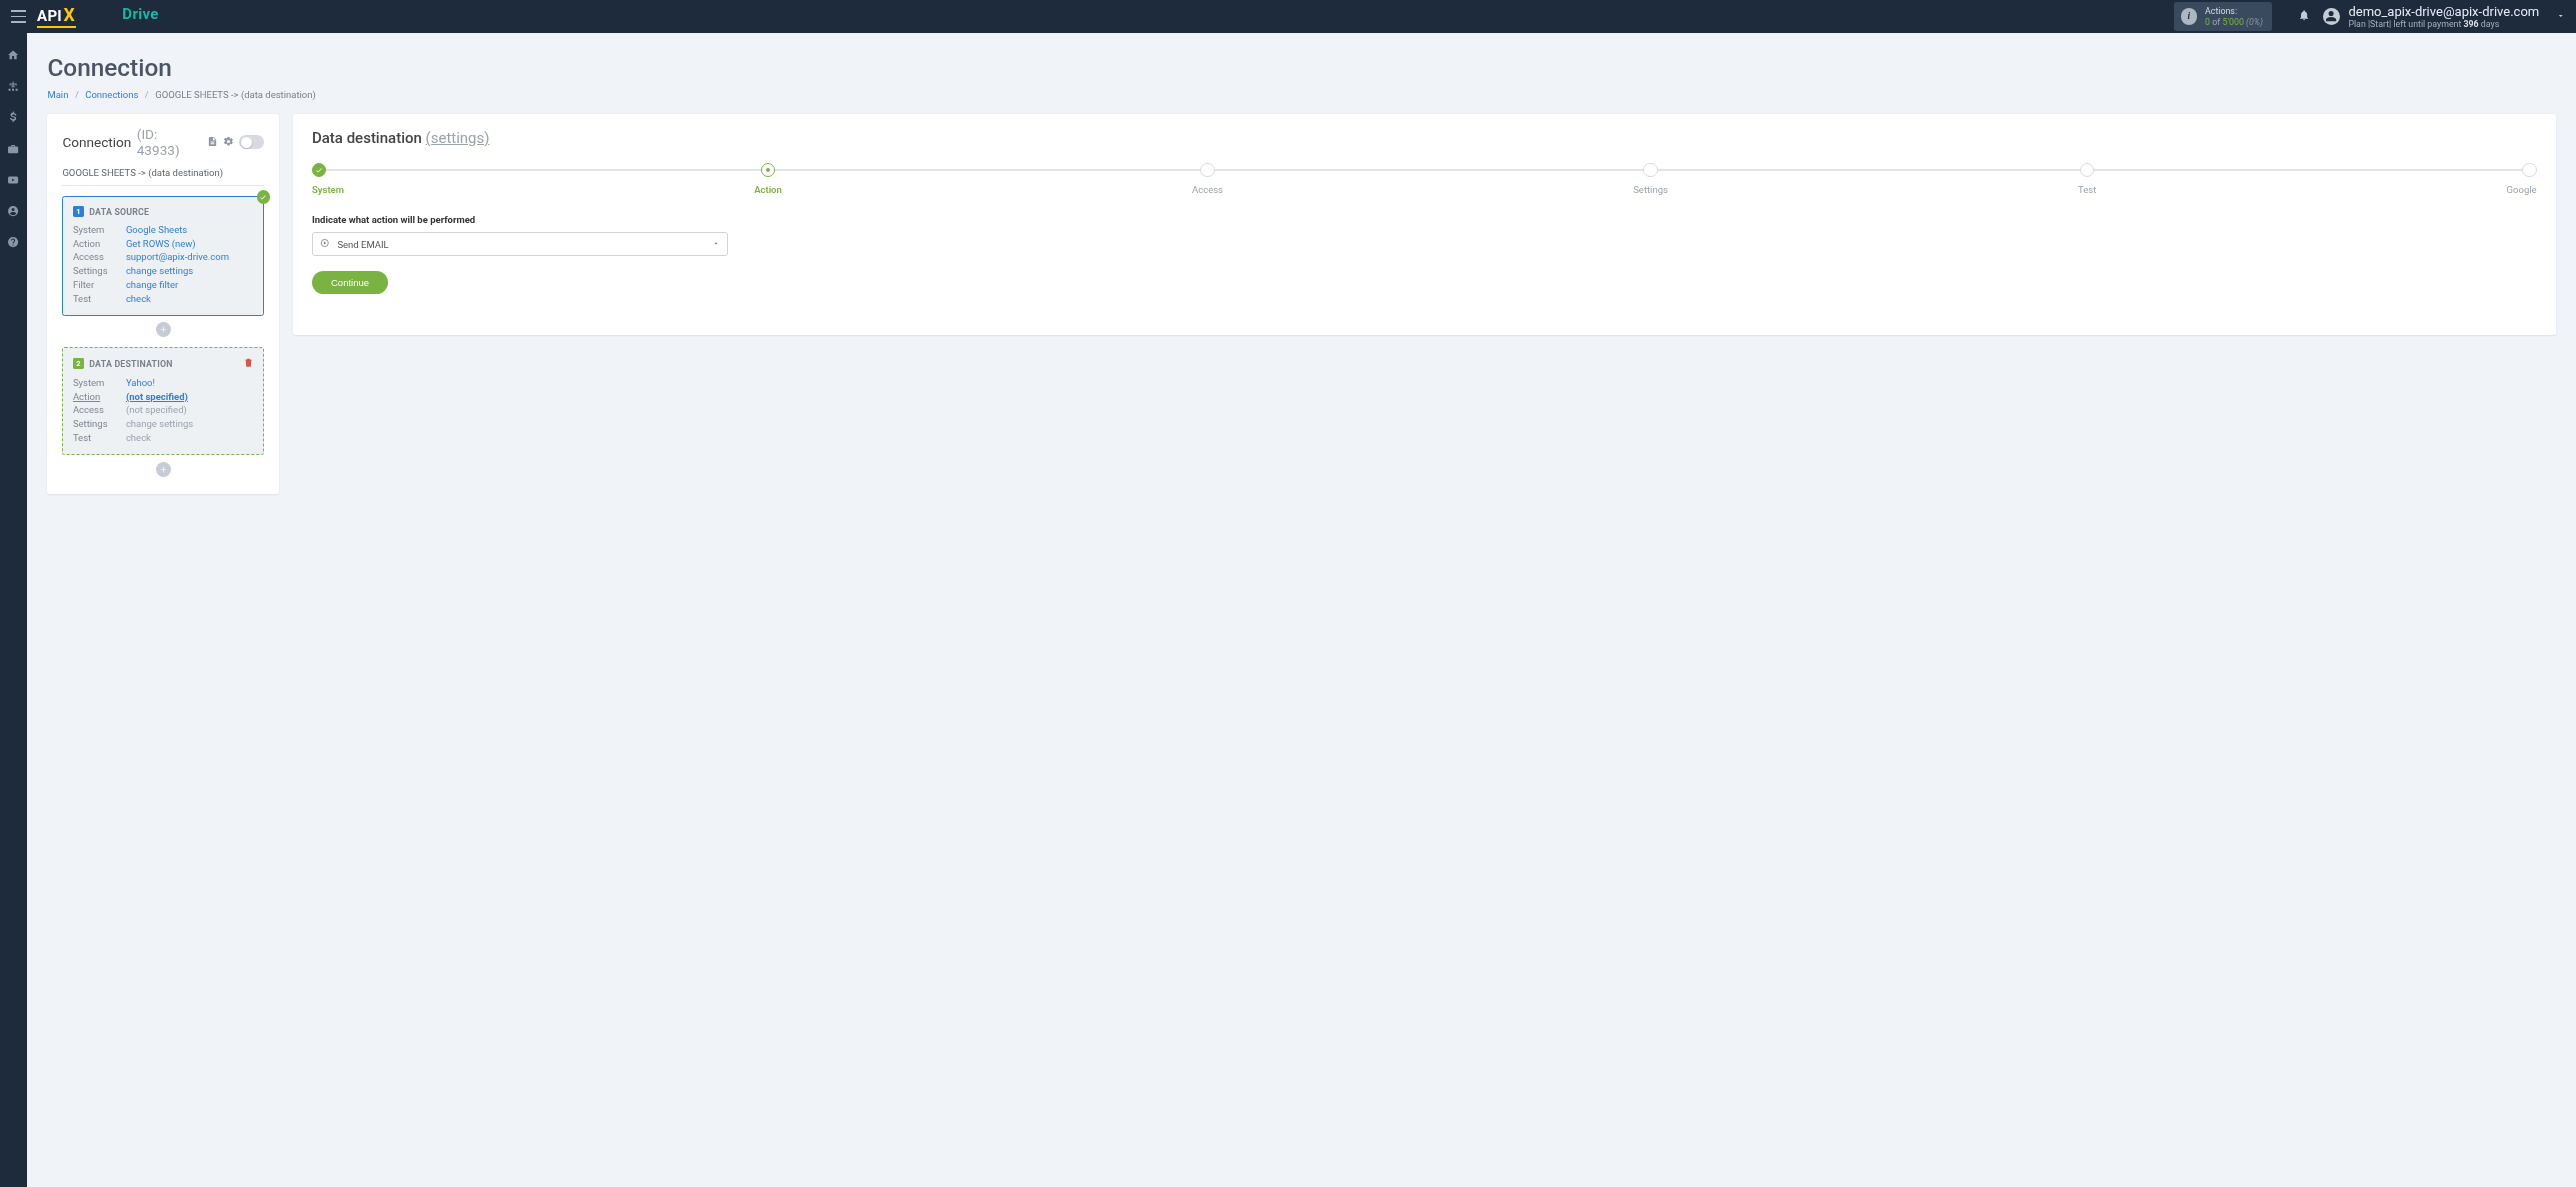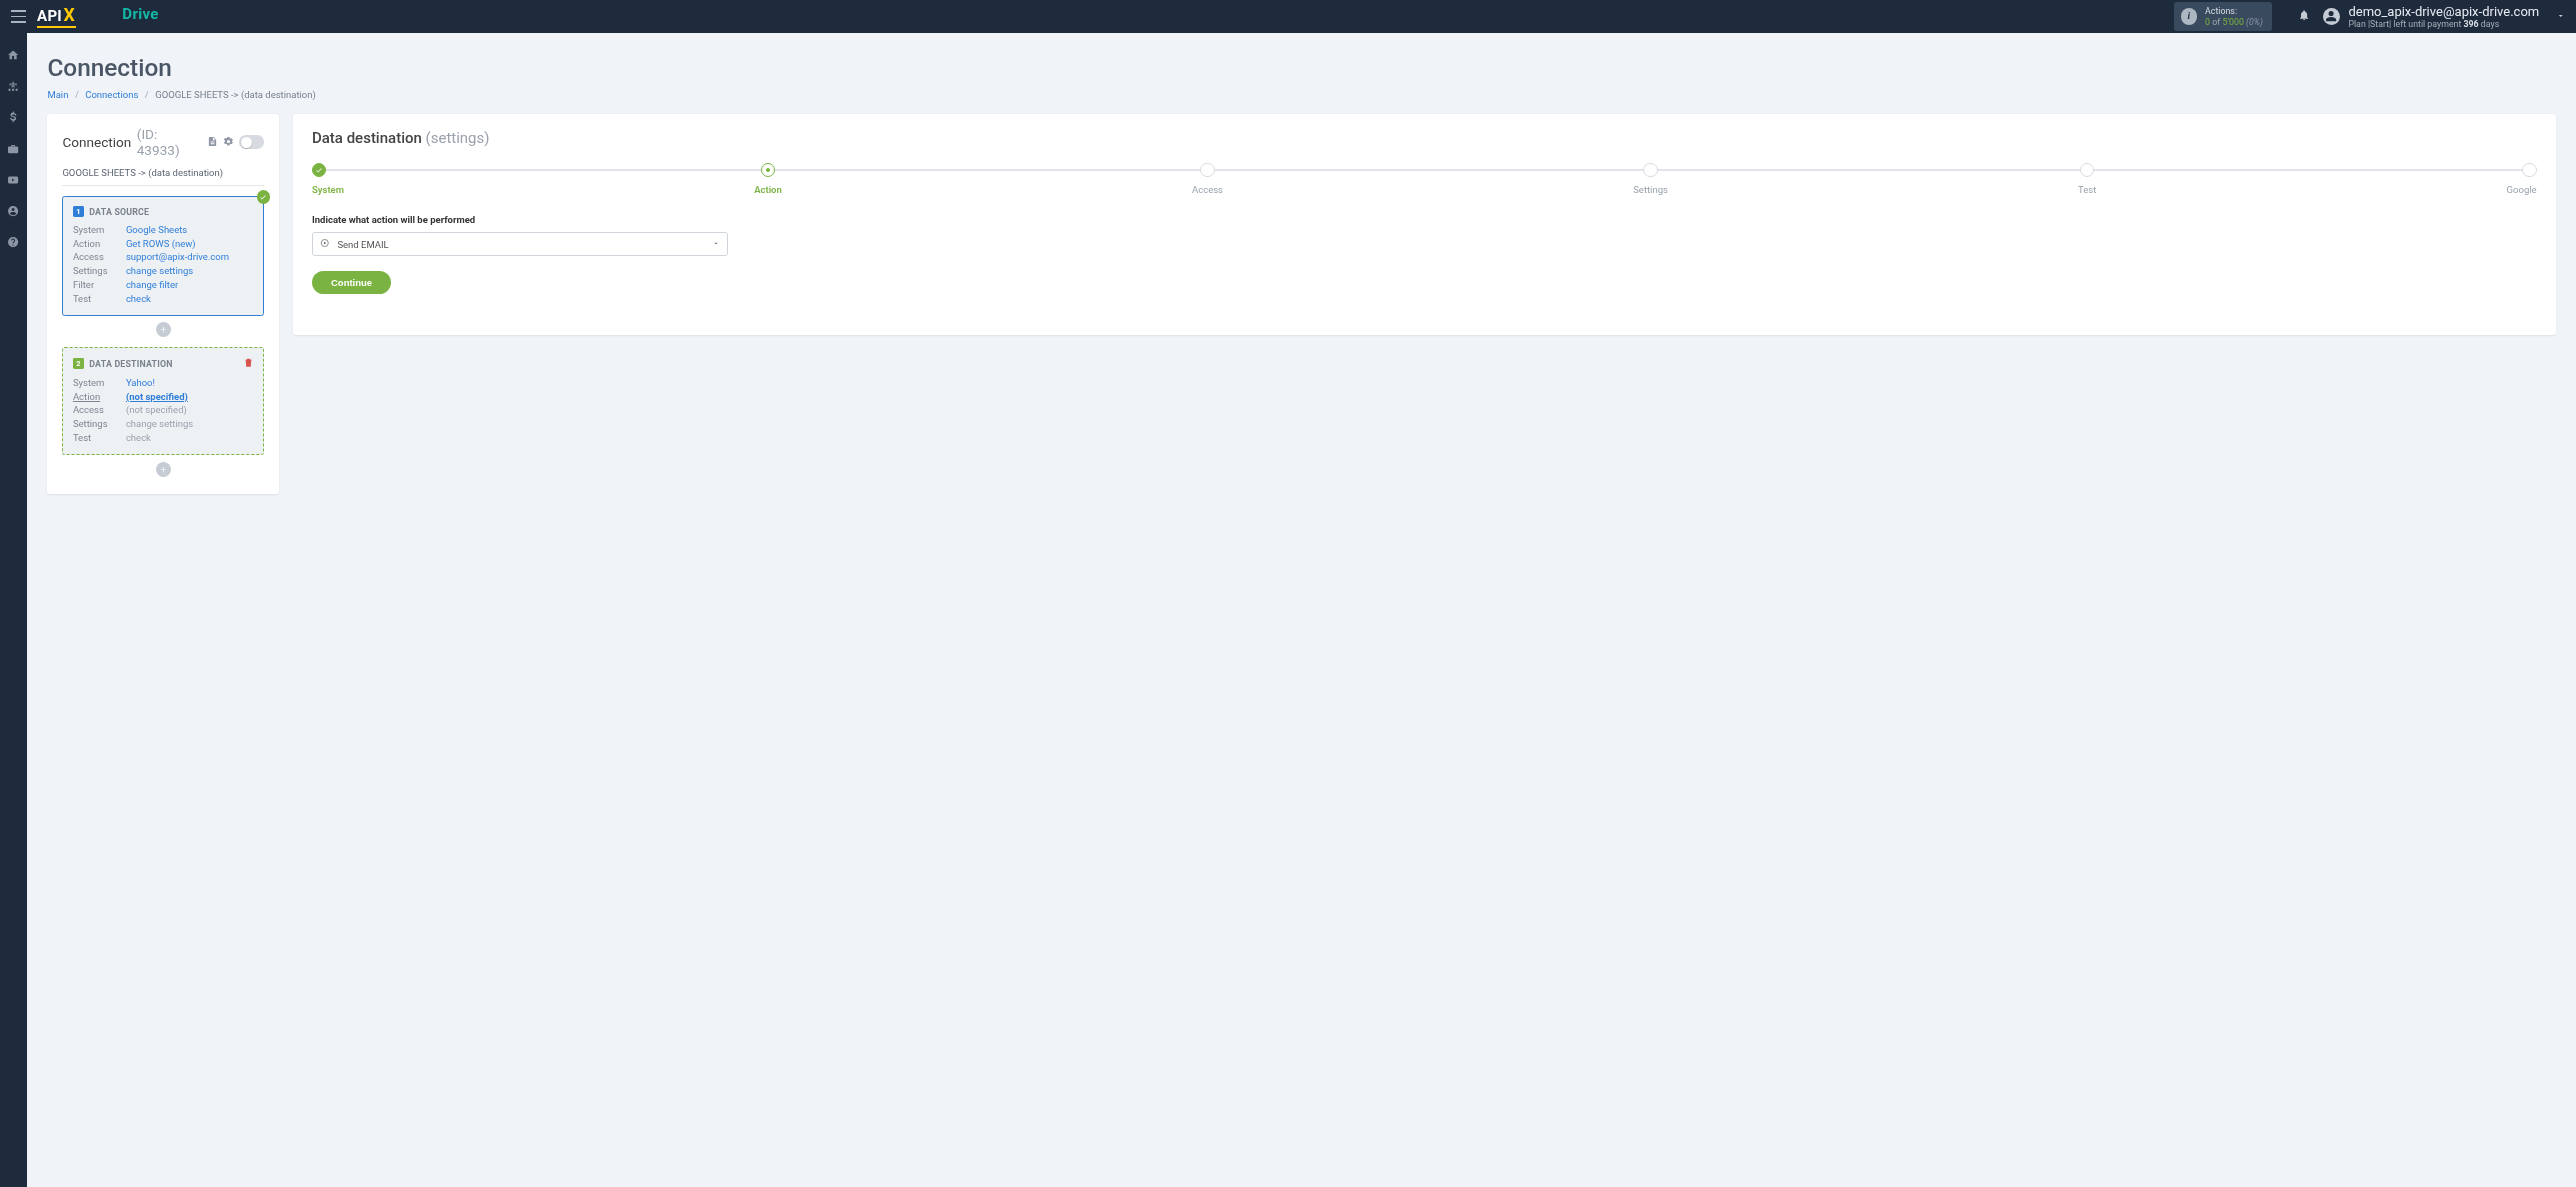--- a/index.html
+++ b/index.html
@@ -75,21 +75,21 @@
 .block-row .v.link { cursor: pointer; }
 .block-row .v.muted { color: #9aa2ad; }
 .block-row .v.bold { font-weight: 700; text-decoration: underline; }
 .block-row .k.u { text-decoration: underline; }
 
 .add-circle { width: 15px; height: 15px; border-radius: 50%; background: #c6ccd3; color: #fff; display: flex; align-items: center; justify-content: center; margin: 6.8px auto 0; font-size: 11px; font-weight: 300; cursor: pointer; }
 
 
 .right-card { flex: 1; padding: 15px 19px 41px; }
 .right-title { font-size: 15px; font-weight: 500; color: #444; }
-.right-title .sub { color: #9aa2ad; font-weight: 400; }
+.right-title .sub { color: #9aa2ad; font-weight: 400; text-decoration: underline; }
 
 .steps { display: flex; justify-content: space-between; position: relative; margin-top: 16.3px; }
 .step-track { position: absolute; top: 6.1px; left: 6.1px; right: 6.1px; height: 1.4px; background: #e1e5ea; z-index: 0; }
 .step { display: flex; flex-direction: column; align-items: center; gap: 6.8px; z-index: 1; position: relative; }
 .step.first { align-items: flex-start; }
 .step.last { align-items: flex-end; }
 .step-circle { width: 12.2px; height: 12.2px; border-radius: 50%; border: 1.4px solid #d7dbe1; background: #fff; display: flex; align-items: center; justify-content: center; box-sizing: content-box; }
 .step-circle.done { background: #7bb342; border-color: #7bb342; }
 .step-circle.done svg { fill: #fff; width: 8.1px; height: 8.1px; }
 .step-circle.active { border-color: #7bb342; }
@@ -98,21 +98,21 @@
 .step-label.done, .step-label.active { color: #7bb342; font-weight: 600; }
 
 .form-label { margin-top: 19px; font-weight: 700; font-size: 9.5px; color: #333; }
 .select-wrapper { margin-top: 6.8px; width: 416px; position: relative; }
 .select { width: 100%; height: 24.4px; border: 0.7px solid #cfd4db; border-radius: 2.7px; background: #fff; padding: 0 24.4px 0 24.4px; font-size: 9.5px; color: #555; display: flex; align-items: center; cursor: pointer; }
 .select .play-icon { position: absolute; left: 8.1px; top: 50%; transform: translateY(-50%); }
 .select .play-icon svg { stroke: #777; fill: none; }
 .select .chev-icon { position: absolute; right: 8.1px; top: 50%; transform: translateY(-50%); }
 .select .chev-icon svg { fill: #777; }
 
-.btn-continue { margin-top: 15px; background: #7bb342; color: #fff; border: none; border-radius: 12.2px; padding: 6.1px 19px; font-size: 9.5px; font-weight: 700; cursor: pointer; }
+.btn-continue { margin-top: 15px; background: #7bb342; color: #fff; border: none; border-radius: 12.2px; padding: 6.1px 19px; font-size: 9.5px; font-weight: 400; cursor: pointer; }
 </style>
 </head>
 <body>
 
 <div class="navbar">
   <div class="hamburger">
       <span></span>
       <span></span>
       <span></span>
     </div>

